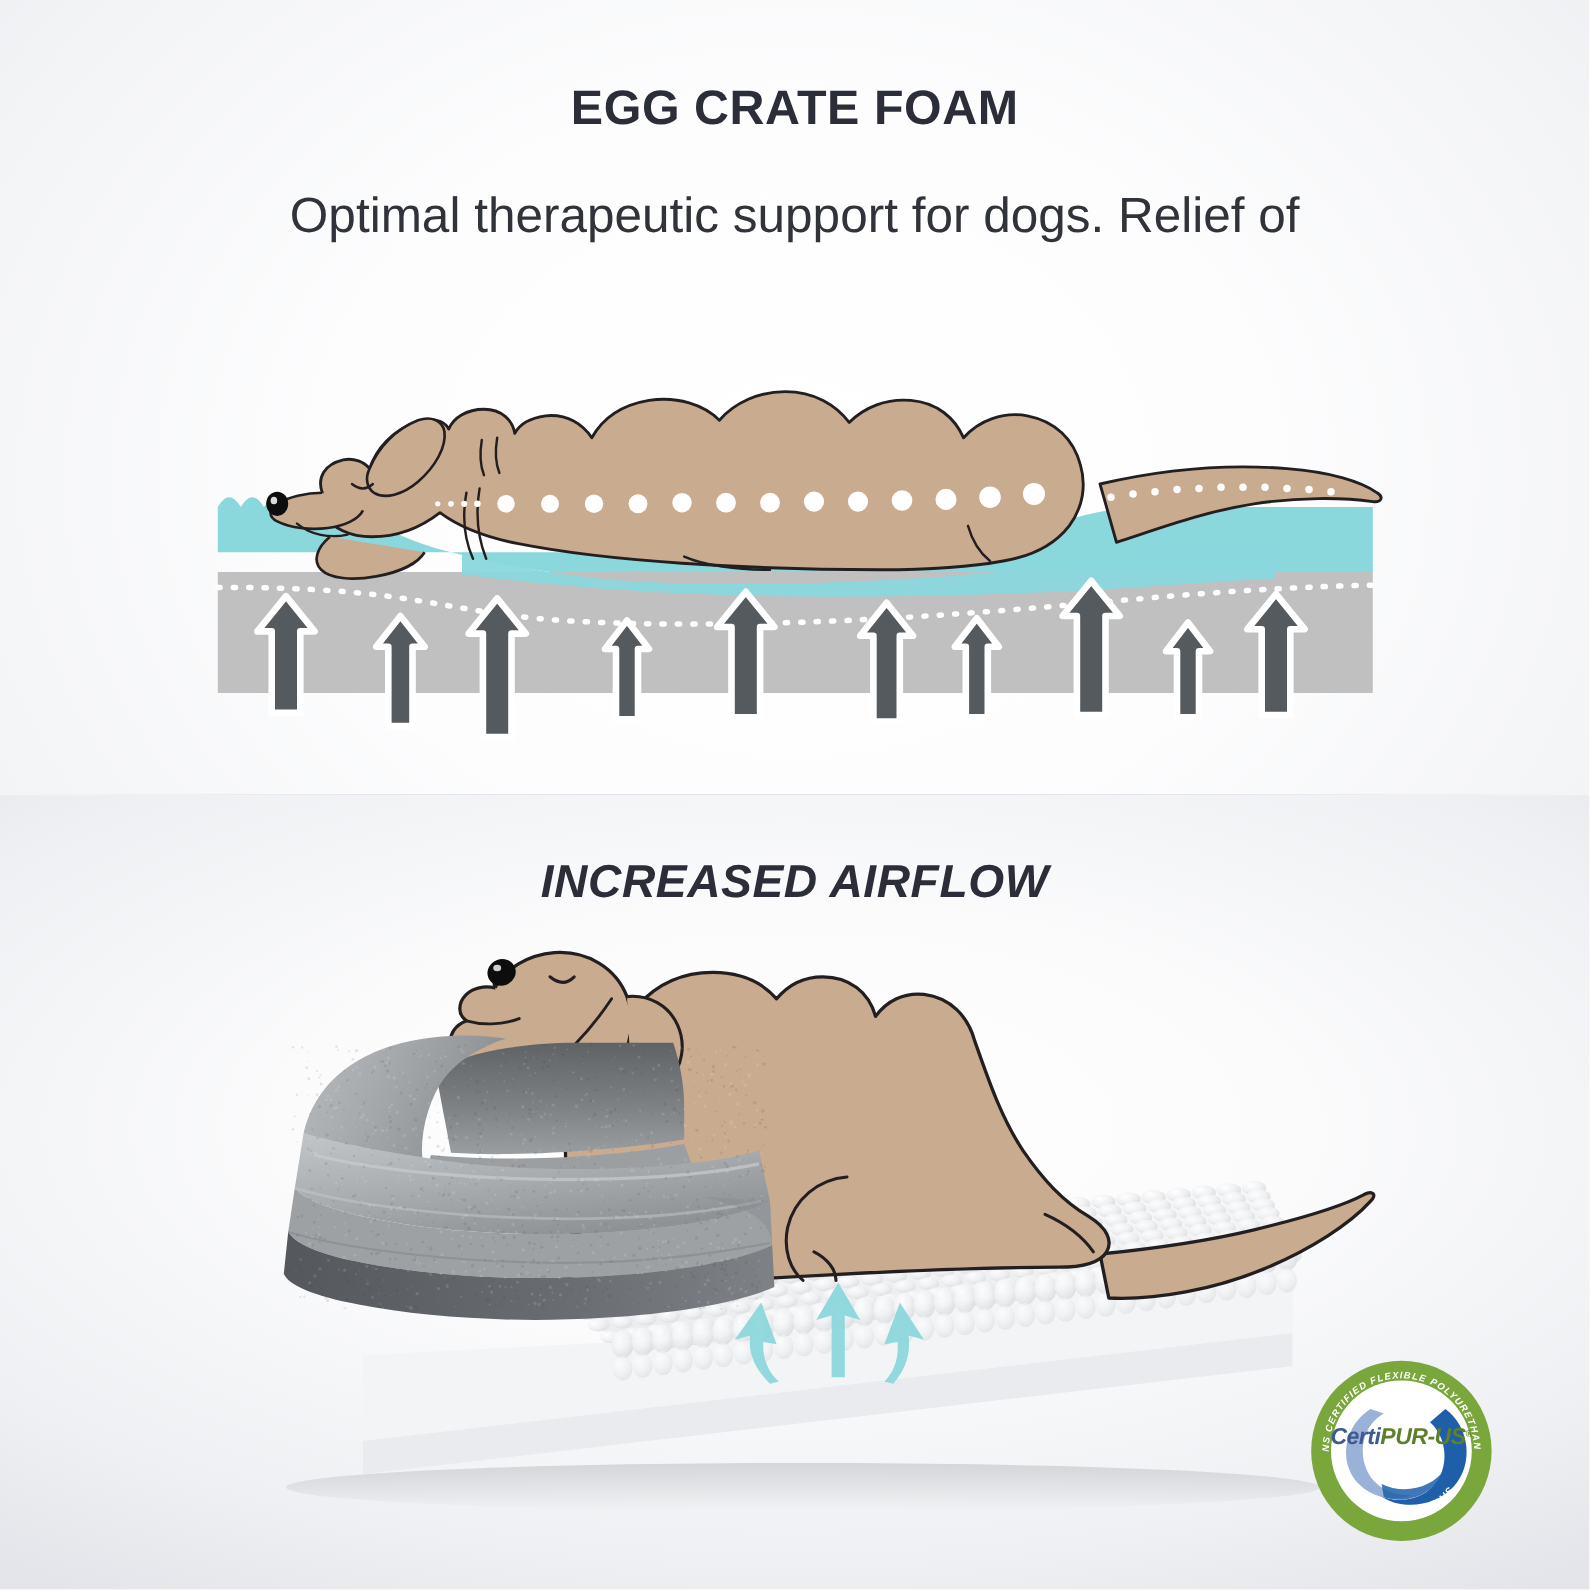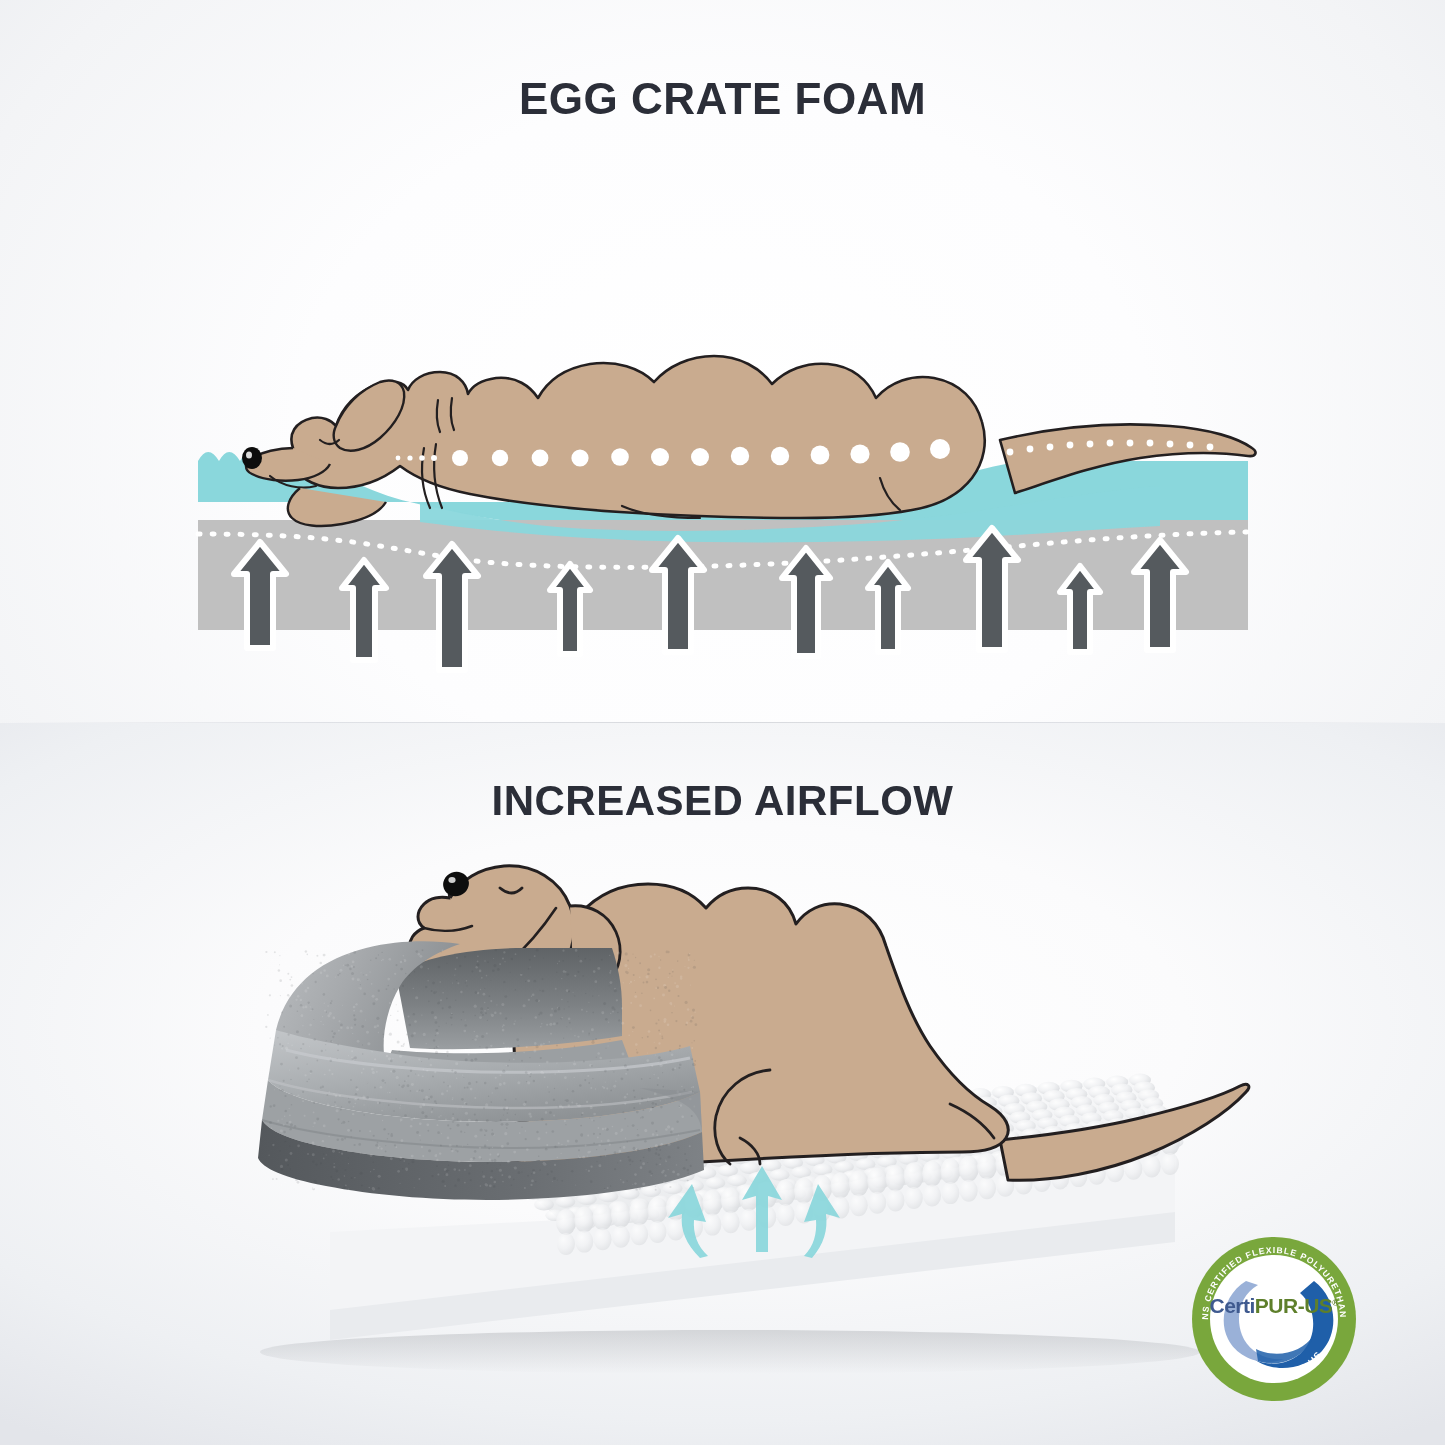--- a/index.html
+++ b/index.html
@@ -25,20 +25,21 @@
   .panel-top {
     position: absolute;
     left: 0; top: 0;
     width: 1445px; height: 723px;
   }
   .panel-bottom {
     position: absolute;
     left: 0; top: 723px;
     width: 1445px; height: 722px;
     background: radial-gradient(ellipse 80% 70% at 50% 42%, #ffffff 0%, #fbfbfc 40%, #eef0f3 78%, #e3e5ea 100%);
+    font-style: italic;
   }
   .divider {
     position: absolute;
     left: 0; top: 722px;
     width: 1445px; height: 1px;
     background: linear-gradient(to right, rgba(222,224,229,0) 0%, #dfe1e6 22%, #d8dade 50%, #dfe1e6 78%, rgba(222,224,229,0) 100%);
   }
 
   .title {
     position: absolute;
@@ -81,20 +82,21 @@
 </head>
 <body>
 
 <div id="infographic">
 
   <div class="panel-top">
 
     <div class="title" id="title-top">EGG CRATE FOAM</div>
 
     <div class="subtitle">
+      <span class="sub-line">Optimal therapeutic support for dogs. Relief of</span>
     </div>
 
     <div class="stage" id="stage-top">
       <svg width="1445" height="340" viewBox="0 0 1445 340">
         <defs>
           <clipPath id="clipFoamTop">
             <rect x="198" y="110" width="1050" height="80"></rect>
           </clipPath>
           <clipPath id="clipBase">
             <rect x="198" y="188" width="1050" height="112"></rect>

